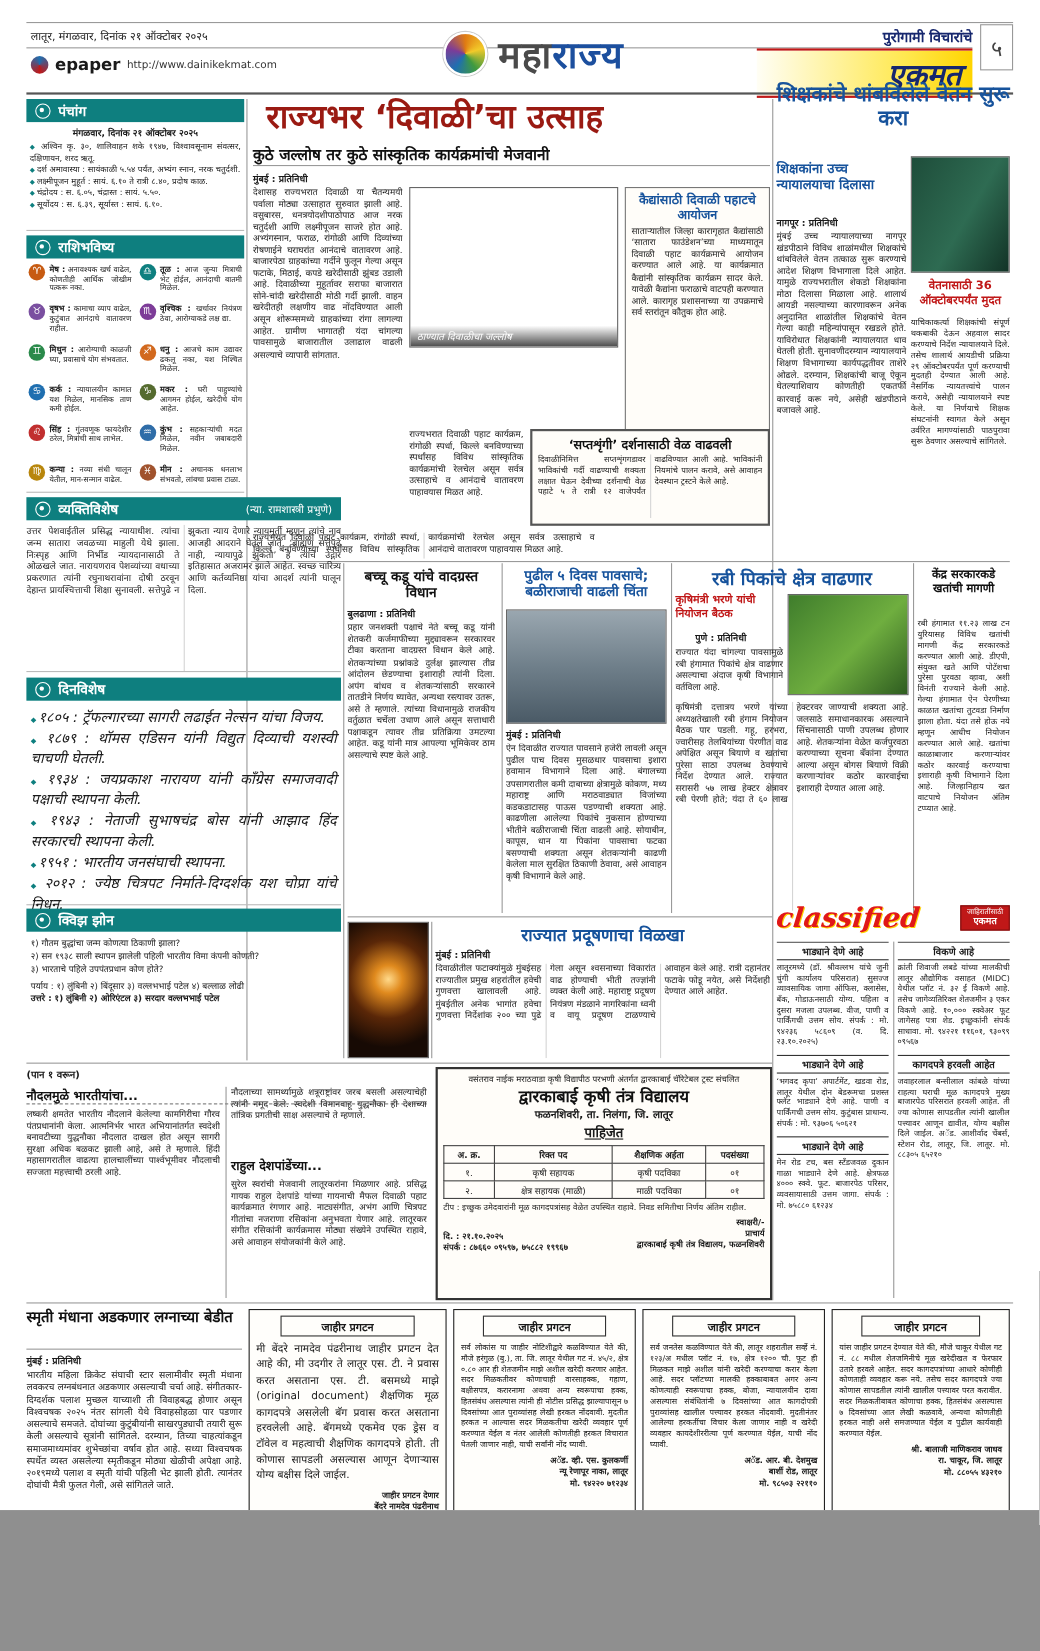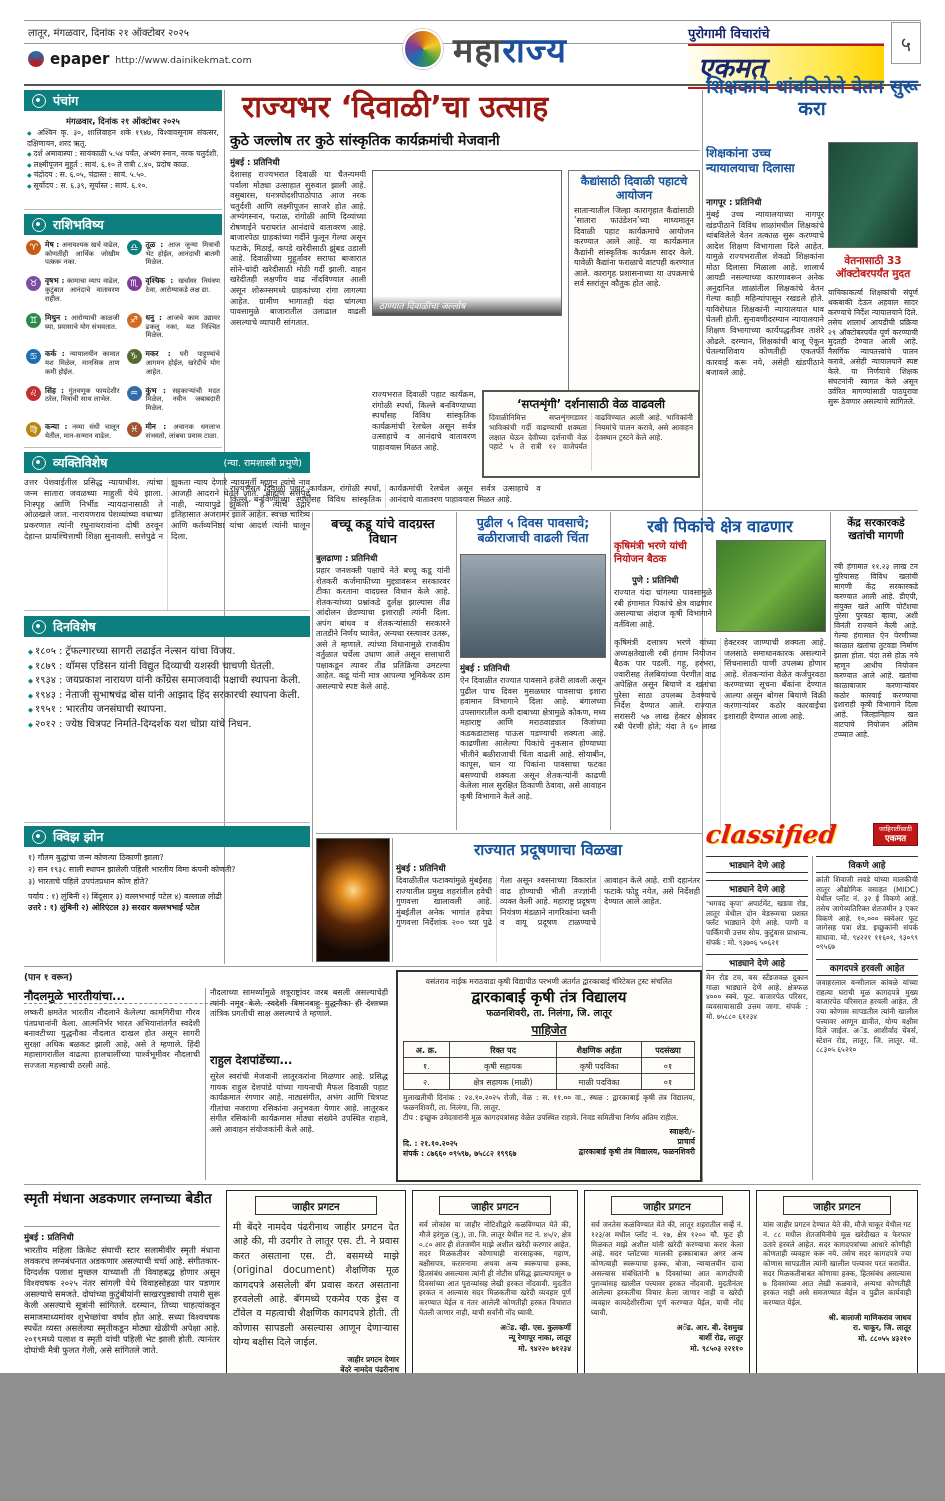--- a/index.html
+++ b/index.html
@@ -30,21 +30,21 @@
   .z-item{display:flex;gap:4px;align-items:flex-start;}
   .z-ico{width:15px;height:15px;border-radius:50%;color:#fff;font-size:9px;line-height:15px;
          text-align:center;flex:none;}
   .z-txt{font-size:6.9px;line-height:1.25;text-align:justify;}
   .z-sign{font-weight:bold;font-size:7.4px;}
   .z1{background:#c75b12}.z2{background:#7a4fa0}.z3{background:#2a8a4a}.z4{background:#1f6fb0}
   .z5{background:#c12f2f}.z6{background:#b8860b}.z7{background:#0e7f7f}.z8{background:#7d3c98}
   .z9{background:#d2691e}.z10{background:#556b2f}.z11{background:#2f6da8}.z12{background:#a0522d}
   .p-line{font-size:7.5px;line-height:1.4;text-align:justify;}
   .p-line::before{content:"◆ ";color:#0e7f7f;font-size:6px;}
-  .din-item{font-size:10px;line-height:1.45;text-align:justify;}
+  .din-item{font-size:13px;line-height:1.45;text-align:justify;font-style:italic;}
   .din-item::before{content:"◆ ";color:#0e7f7f;font-size:6.5px;}
   .quiz-q{font-size:7.9px;line-height:1.5;}
   .ad{margin-bottom:7px;break-inside:avoid;}
   .ad-t{border-top:1.3px solid #333;border-bottom:1.3px solid #333;text-align:center;
         font-weight:bold;font-size:8.8px;padding:1.5px 0;margin-bottom:2px;}
   .ad-b{font-size:7.3px;line-height:1.32;text-align:justify;}
   .notice{border:1.5px solid #222;padding:5px 6px;background:#fffefb;overflow:hidden;}
   .n-t{text-align:center;font-weight:bold;font-size:10px;margin:0 auto 5px;border:1px solid #333;
        width:72%;padding:1.5px 0;}
   .n-b{font-size:7.2px;line-height:1.36;text-align:justify;}
@@ -86,21 +86,21 @@
     <span style="font-size:9.5px;color:#333">http://www.dainikekmat.com</span>
   </div>
 
   <div class="abs" style="left:340px;top:26px;width:290px;display:flex;align-items:center;justify-content:center;gap:10px">
     <span style="width:36px;height:36px;border-radius:50%;background:conic-gradient(#e07b12,#f2ca2a,#3f9a3f,#1f6fb0,#7d3c98,#e07b12);border:2px solid #fff;box-shadow:0 0 0 1px #ccc"></span>
     <span style="font-size:34px;font-weight:bold;letter-spacing:1px">
       <span style="color:#4a4a4a">महा</span><span style="color:#1c4f9e">राज्य</span>
     </span>
   </div>
 
-  <div class="abs" style="left:688px;top:24px;width:196px;text-align:left">
+  <div class="abs" style="left:688px;top:24px;width:196px;text-align:right">
     <div style="font-size:13px;font-weight:bold;color:#16276e">पुरोगामी विचारांचे</div>
     <div class="brand-strip" style="margin-top:2px">
       <span style="font-size:27px;font-style:italic;font-weight:bold;color:#16276e;font-family:'DejaVu Serif',serif">एकमत</span>
     </div>
   </div>
 
   <div class="abs rule" style="left:24px;top:84px;width:897px;height:2px;background:#555"></div>
 
   <div class="abs rule" style="left:224px;top:90px;width:1px;height:874px"></div>
   <div class="abs rule" style="left:702px;top:90px;width:1px;height:1092px"></div>
@@ -239,21 +239,21 @@
   </div>
   <div class="abs jt" style="left:372px;top:390px;width:104px;height:88px">राज्यभरात दिवाळी पहाट कार्यक्रम, रांगोळी स्पर्धा, किल्ले बनविण्याच्या स्पर्धांसह विविध सांस्कृतिक कार्यक्रमांची रेलचेल असून सर्वत्र उत्साहाचे व आनंदाचे वातावरण पाहावयास मिळत आहे.</div>
   <div class="abs jt c3" style="left:230px;top:484px;width:470px;height:24px">राज्यभरात दिवाळी पहाट कार्यक्रम, रांगोळी स्पर्धा, किल्ले बनविण्याच्या स्पर्धांसह विविध सांस्कृतिक कार्यक्रमांची रेलचेल असून सर्वत्र उत्साहाचे व आनंदाचे वातावरण पाहावयास मिळत आहे.</div>
 
   <div class="abs hB ctr" style="left:706px;top:76px;width:212px;font-size:19px;line-height:1.15">शिक्षकांचे थांबविलेले वेतन सुरू करा</div>
   <div class="abs hB" style="left:706px;top:146px;width:118px;font-size:12px;line-height:1.25">शिक्षकांना उच्च न्यायालयाचा दिलासा</div>
   <div class="abs photo" style="left:828px;top:142px;width:90px;height:106px;background:
       linear-gradient(120deg,#1e4d3a,#2e6b52 55%,#123326)"></div>
   <div class="abs dl" style="left:706px;top:196px;width:118px">नागपूर : प्रतिनिधी</div>
   <div class="abs jt" style="left:706px;top:210px;width:118px;height:298px">मुंबई उच्च न्यायालयाच्या नागपूर खंडपीठाने विविध शाळांमधील शिक्षकांचे थांबविलेले वेतन तत्काळ सुरू करण्याचे आदेश शिक्षण विभागाला दिले आहेत. यामुळे राज्यभरातील शेकडो शिक्षकांना मोठा दिलासा मिळाला आहे. शालार्थ आयडी नसल्याच्या कारणावरून अनेक अनुदानित शाळांतील शिक्षकांचे वेतन गेल्या काही महिन्यांपासून रखडले होते. याविरोधात शिक्षकांनी न्यायालयात धाव घेतली होती. सुनावणीदरम्यान न्यायालयाने शिक्षण विभागाच्या कार्यपद्धतीवर ताशेरे ओढले. दरम्यान, शिक्षकांची बाजू ऐकून घेतल्याशिवाय कोणतीही एकतर्फी कारवाई करू नये, असेही खंडपीठाने बजावले आहे.</div>
-  <div class="abs hR ctr" style="left:828px;top:254px;width:90px;font-size:10.5px;line-height:1.2">वेतनासाठी 33 ऑक्टोबरपर्यंत मुदत</div>
+  <div class="abs hR ctr" style="left:828px;top:254px;width:90px;font-size:10.5px;line-height:1.2">वेतनासाठी 36 ऑक्टोबरपर्यंत मुदत</div>
   <div class="abs jt" style="left:828px;top:288px;width:90px;height:220px;font-size:7.5px">याचिकाकर्त्या शिक्षकांची संपूर्ण थकबाकी देऊन अहवाल सादर करण्याचे निर्देश न्यायालयाने दिले. तसेच शालार्थ आयडीची प्रक्रिया २९ ऑक्टोबरपर्यंत पूर्ण करण्याची मुदतही देण्यात आली आहे. नैसर्गिक न्यायतत्त्वांचे पालन करावे, असेही न्यायालयाने स्पष्ट केले. या निर्णयाचे शिक्षक संघटनांनी स्वागत केले असून उर्वरित मागण्यांसाठी पाठपुरावा सुरू ठेवणार असल्याचे सांगितले.</div>
 
   <div class="abs hK ctr" style="left:316px;top:516px;width:134px;font-size:12.5px;line-height:1.2">बच्चू कडू यांचे वादग्रस्त विधान</div>
   <div class="abs dl" style="left:316px;top:552px;width:134px">बुलढाणा : प्रतिनिधी</div>
   <div class="abs jt" style="left:316px;top:566px;width:134px;height:262px">प्रहार जनशक्ती पक्षाचे नेते बच्चू कडू यांनी शेतकरी कर्जमाफीच्या मुद्द्यावरून सरकारवर टीका करताना वादग्रस्त विधान केले आहे. शेतकऱ्यांच्या प्रश्नांकडे दुर्लक्ष झाल्यास तीव्र आंदोलन छेडण्याचा इशाराही त्यांनी दिला. अपंग बांधव व शेतकऱ्यांसाठी सरकारने तातडीने निर्णय घ्यावेत, अन्यथा रस्त्यावर उतरू, असे ते म्हणाले. त्यांच्या विधानामुळे राजकीय वर्तुळात चर्चेला उधाण आले असून सत्ताधारी पक्षाकडून त्यावर तीव्र प्रतिक्रिया उमटल्या आहेत. कडू यांनी मात्र आपल्या भूमिकेवर ठाम असल्याचे स्पष्ट केले आहे.</div>
 
   <div class="abs hB ctr" style="left:460px;top:515px;width:146px;font-size:12.5px;line-height:1.2">पुढील ५ दिवस पावसाचे; बळीराजाची वाढली चिंता</div>
   <div class="abs photo" style="left:460px;top:554px;width:146px;height:104px;background:
       linear-gradient(180deg,#9aa7b0,#6f7f8a 50%,#4a5a66)"></div>
   <div class="abs dl" style="left:460px;top:662px;width:146px">मुंबई : प्रतिनिधी</div>
@@ -281,20 +281,21 @@
     <span class="script-red">classified</span>
     <span class="badge">
       <span style="display:block;font-size:6.5px;font-weight:normal">जाहिरातींसाठी</span>
       <span style="display:block">एकमत</span>
     </span>
   </div>
   <div class="abs rule" style="left:812px;top:856px;width:1px;height:324px"></div>
   <div class="abs" style="left:706px;top:856px;width:102px;height:326px;overflow:hidden">
     <div class="ad">
       <div class="ad-t">भाड्याने देणे आहे</div>
+      <div class="ad-b">लातूरमध्ये (डॉ. श्रीवल्लभ यांचे जुनी चुंगी कार्यालय परिसरात) सुसज्ज व्यावसायिक जागा ऑफिस, क्लासेस, बँक, गोडाऊनसाठी योग्य. पहिला व दुसरा मजला उपलब्ध. वीज, पाणी व पार्किंगची उत्तम सोय. संपर्क : मो. ९४२३६ ५८६०९ (व. दि. २३.१०.२०२५)</div>
     </div>
     <div class="ad">
       <div class="ad-t">भाड्याने देणे आहे</div>
       <div class="ad-b">‘भगवद कृपा’ अपार्टमेंट, खडवा रोड, लातूर येथील दोन बेडरूमचा प्रशस्त फ्लॅट भाड्याने देणे आहे. पाणी व पार्किंगची उत्तम सोय. कुटुंबास प्राधान्य. संपर्क : मो. ९३७०६ ५०६२१</div>
     </div>
     <div class="ad">
       <div class="ad-t">भाड्याने देणे आहे</div>
       <div class="ad-b">मेन रोड टच, बस स्टँडजवळ दुकान गाळा भाड्याने देणे आहे. क्षेत्रफळ ४००० स्क्वे. फूट. बाजारपेठ परिसर, व्यवसायासाठी उत्तम जागा. संपर्क : मो. ७५८८० ६१२३४</div>
     </div>
   </div>
@@ -336,21 +337,20 @@
         <td>०१</td>
       </tr>
       <tr>
         <td>२.</td>
         <td>क्षेत्र सहायक (माळी)</td>
         <td>माळी पदविका</td>
         <td>०१</td>
       </tr>
     </tbody>
       </table>
-    <div class="tnote">मुलाखतीची दिनांक : २४.१०.२०२५ रोजी, वेळ : स. ११.०० वा., स्थळ : द्वारकाबाई कृषी तंत्र विद्यालय, फळनशिवरी, ता. निलंगा, जि. लातूर.</div>
     <div class="tnote">टीप : इच्छुक उमेदवारांनी मूळ कागदपत्रांसह वेळेत उपस्थित राहावे. निवड समितीचा निर्णय अंतिम राहील.</div>
     <div class="tbot">
       <div>
         <div style="font-size:7.6px;font-weight:bold">दि. : २१.१०.२०२५</div>
         <div style="font-size:7.6px;font-weight:bold">संपर्क : ८७६६० ०९५९७, ७५८८२ १९९६७</div>
       </div>
       <div class="tsig">स्वाक्षरी/-
 प्राचार्य
 द्वारकाबाई कृषी तंत्र विद्यालय, फळनशिवरी</div>
     </div>

